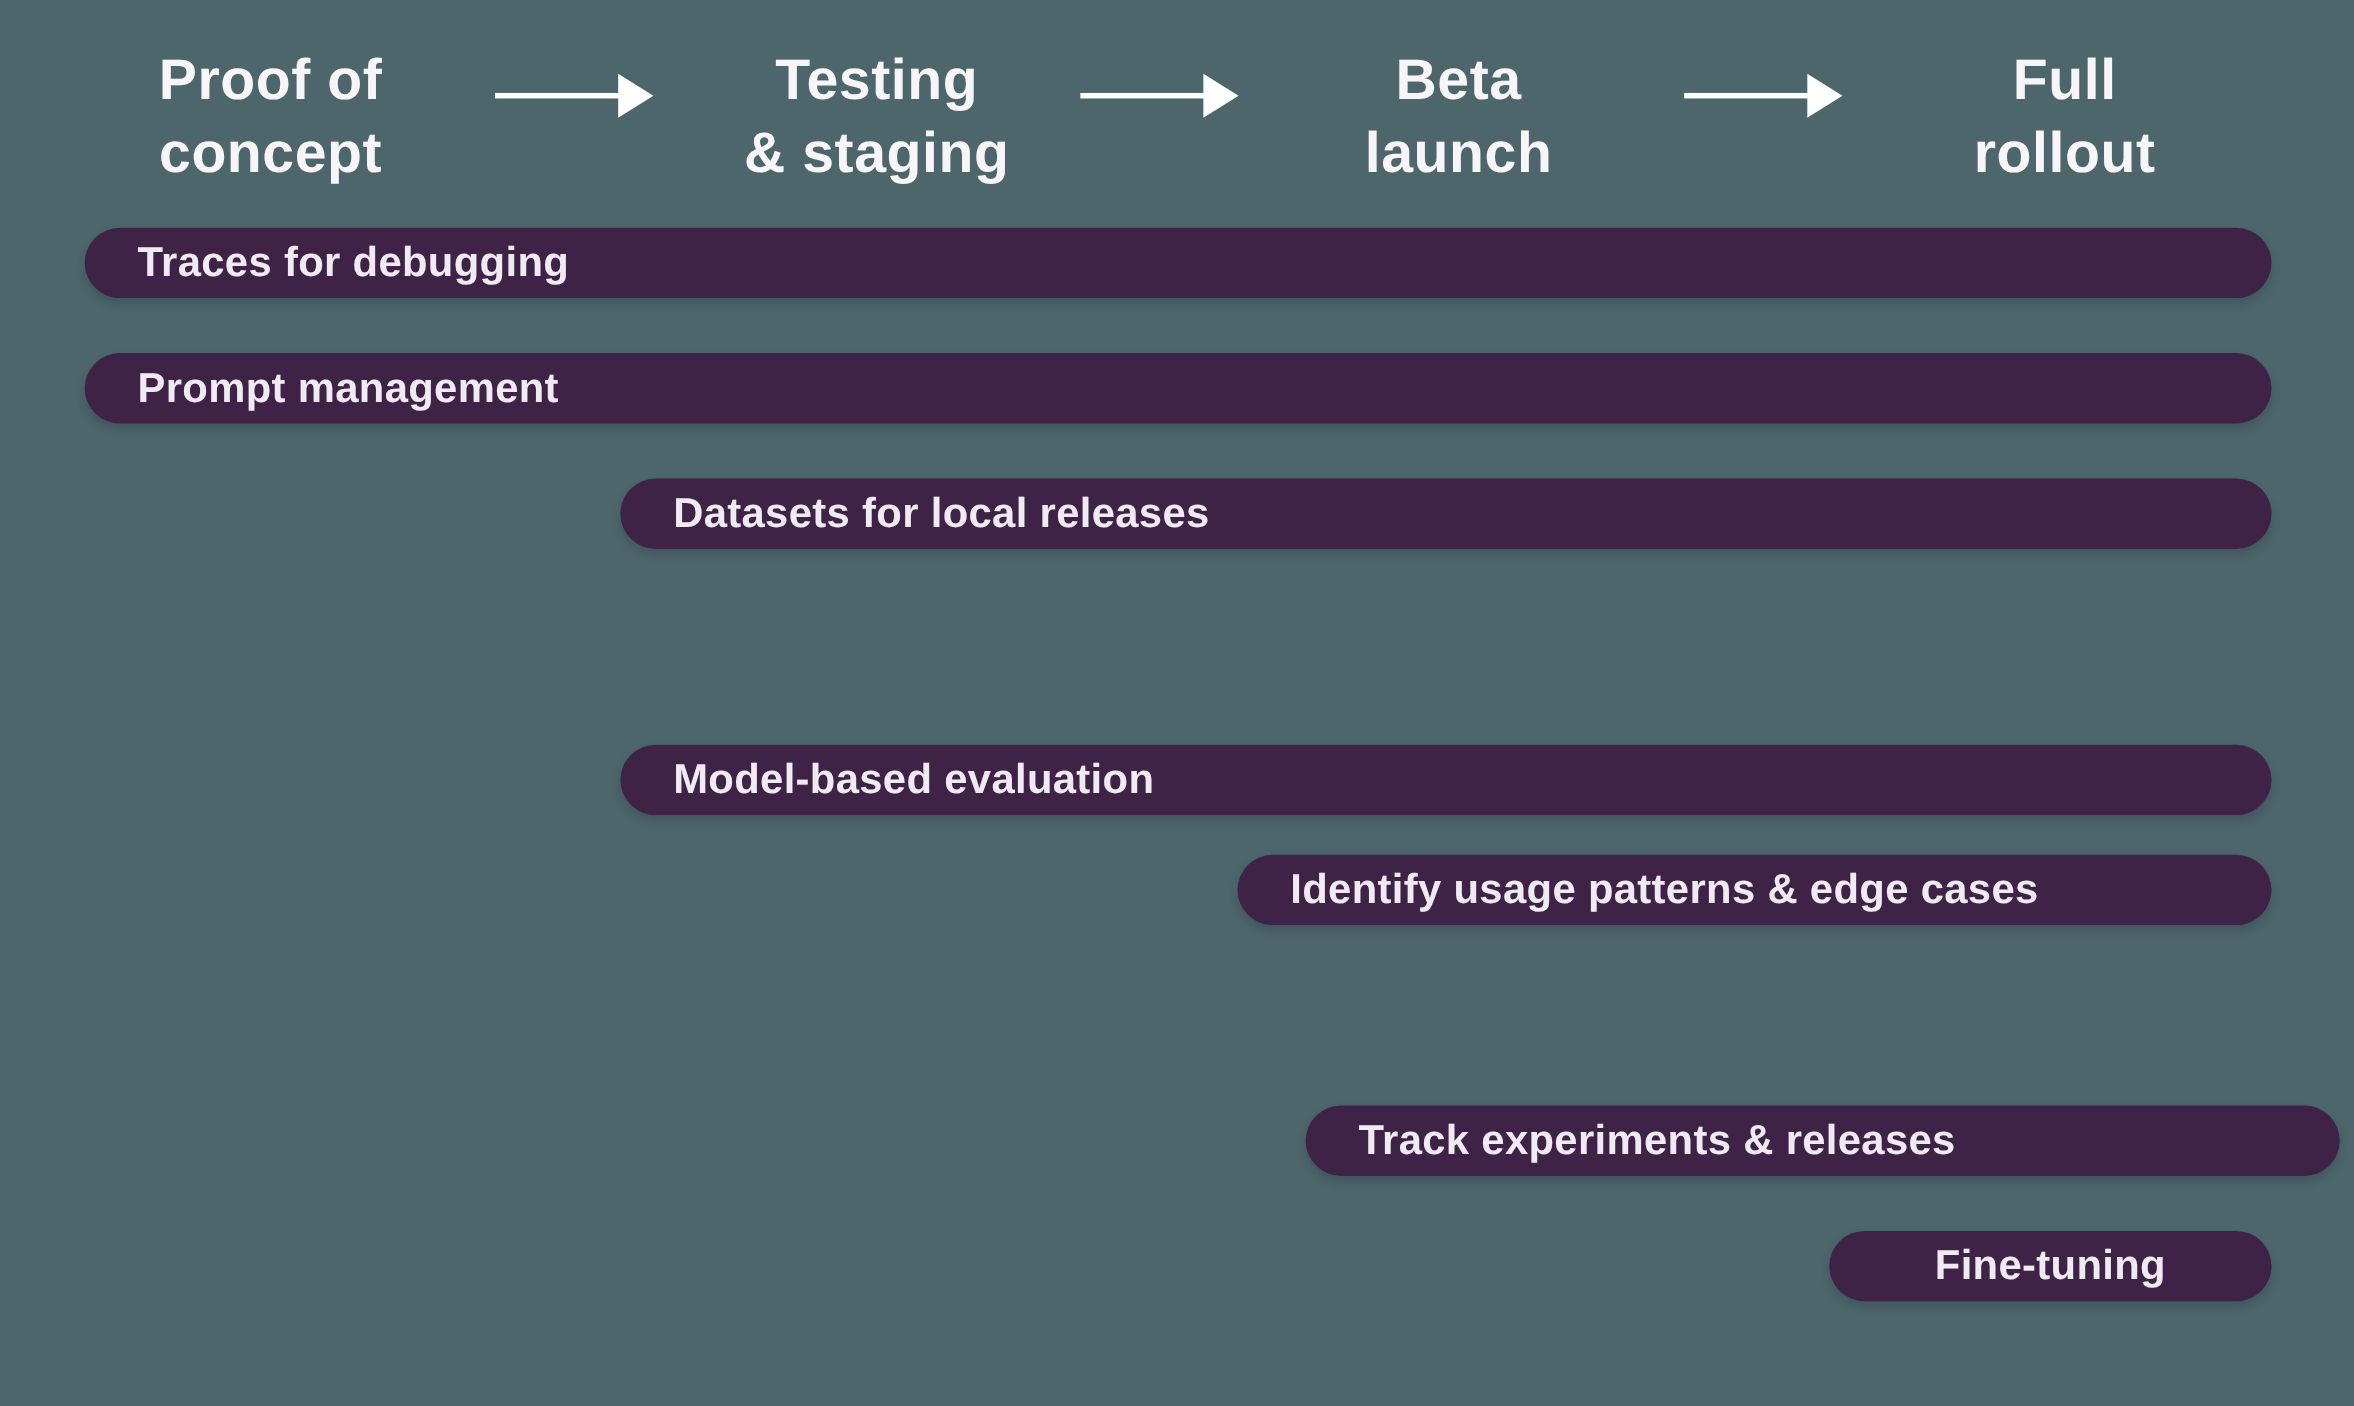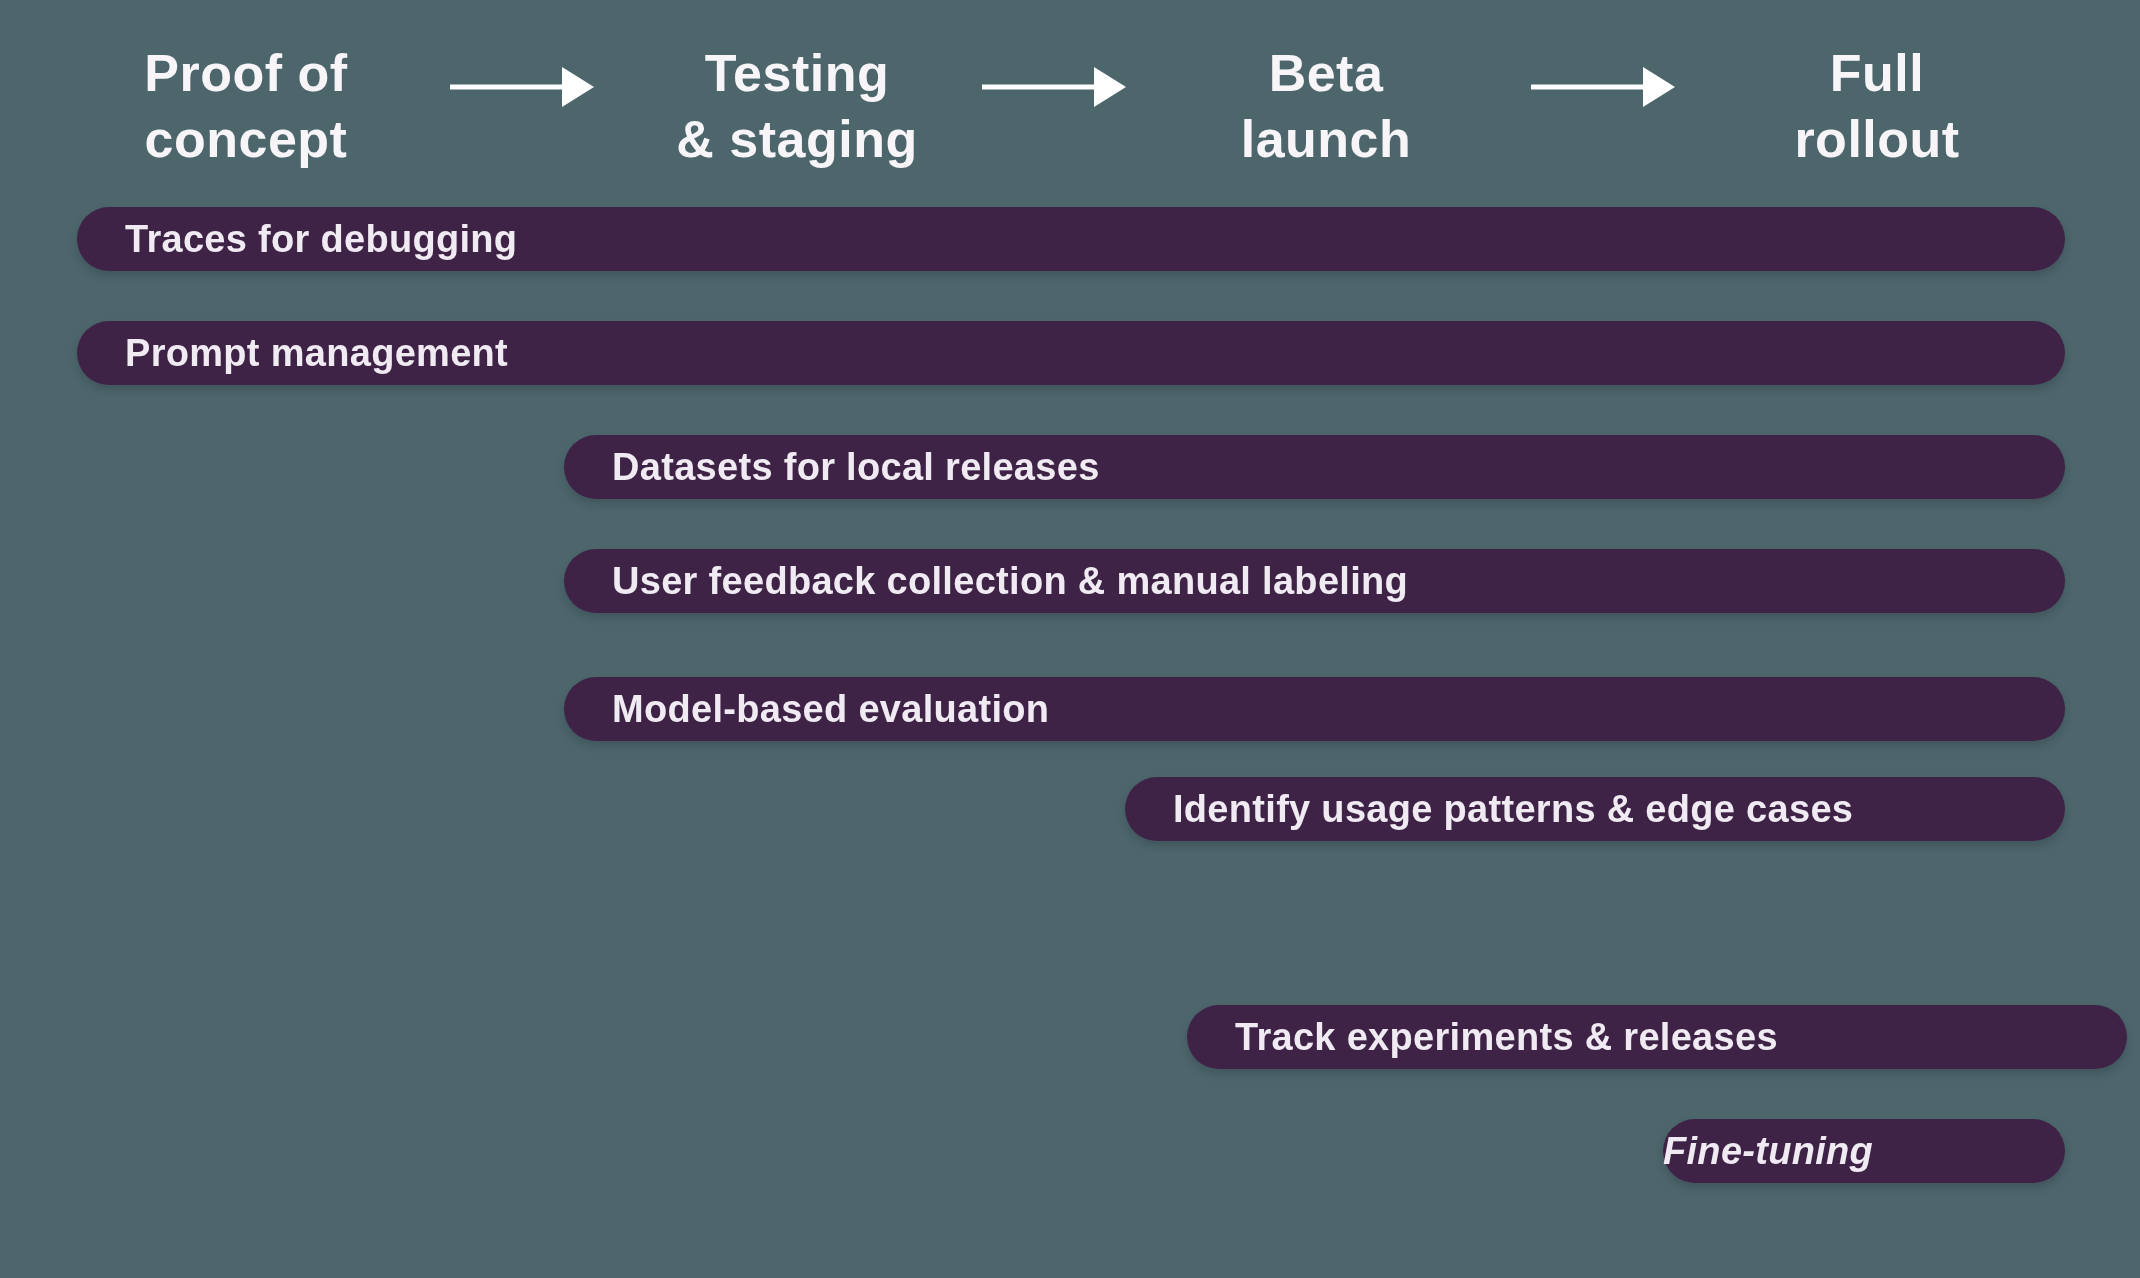--- a/index.html
+++ b/index.html
@@ -45,22 +45,22 @@
     display: flex;
     align-items: center;
     padding-left: 48px;
     color: var(--bar-text);
     font-weight: bold;
     font-size: 38px;
     letter-spacing: 0.3px;
     box-shadow: 0 5px 9px rgba(20, 10, 25, 0.18);
   }
   .bar.center {
+    justify-content: center;
     padding-left: 0;
-    font-style: italic;
   }
 </style>
 </head>
 <body>
 
 <div class="canvas">
 
   <div class="phase" style="left:66px">Proof of
 concept</div>
   <div class="phase" style="left:617px">Testing
@@ -85,23 +85,20 @@
 
   <div class="bar" style="top:207px;  left:77px;   width:1988px">
     <span>Traces for debugging</span>
   </div>
   <div class="bar" style="top:321px;  left:77px;   width:1988px">
     <span>Prompt management</span>
   </div>
   <div class="bar" style="top:435px;  left:564px;  width:1501px">
     <span>Datasets for local releases</span>
   </div>
-  <div class="bar" style="top:549px;  left:564px;  width:1501px">
-    <span>User feedback collection &amp; manual labeling</span>
-  </div>
   <div class="bar" style="top:677px;  left:564px;  width:1501px">
     <span>Model-based evaluation</span>
   </div>
   <div class="bar" style="top:777px;  left:1125px; width:940px">
     <span>Identify usage patterns &amp; edge cases</span>
   </div>
   <div class="bar" style="top:1005px; left:1187px; width:940px">
     <span>Track experiments &amp; releases</span>
   </div>
   <div class="bar center" style="top:1119px; left:1663px; width:402px">

